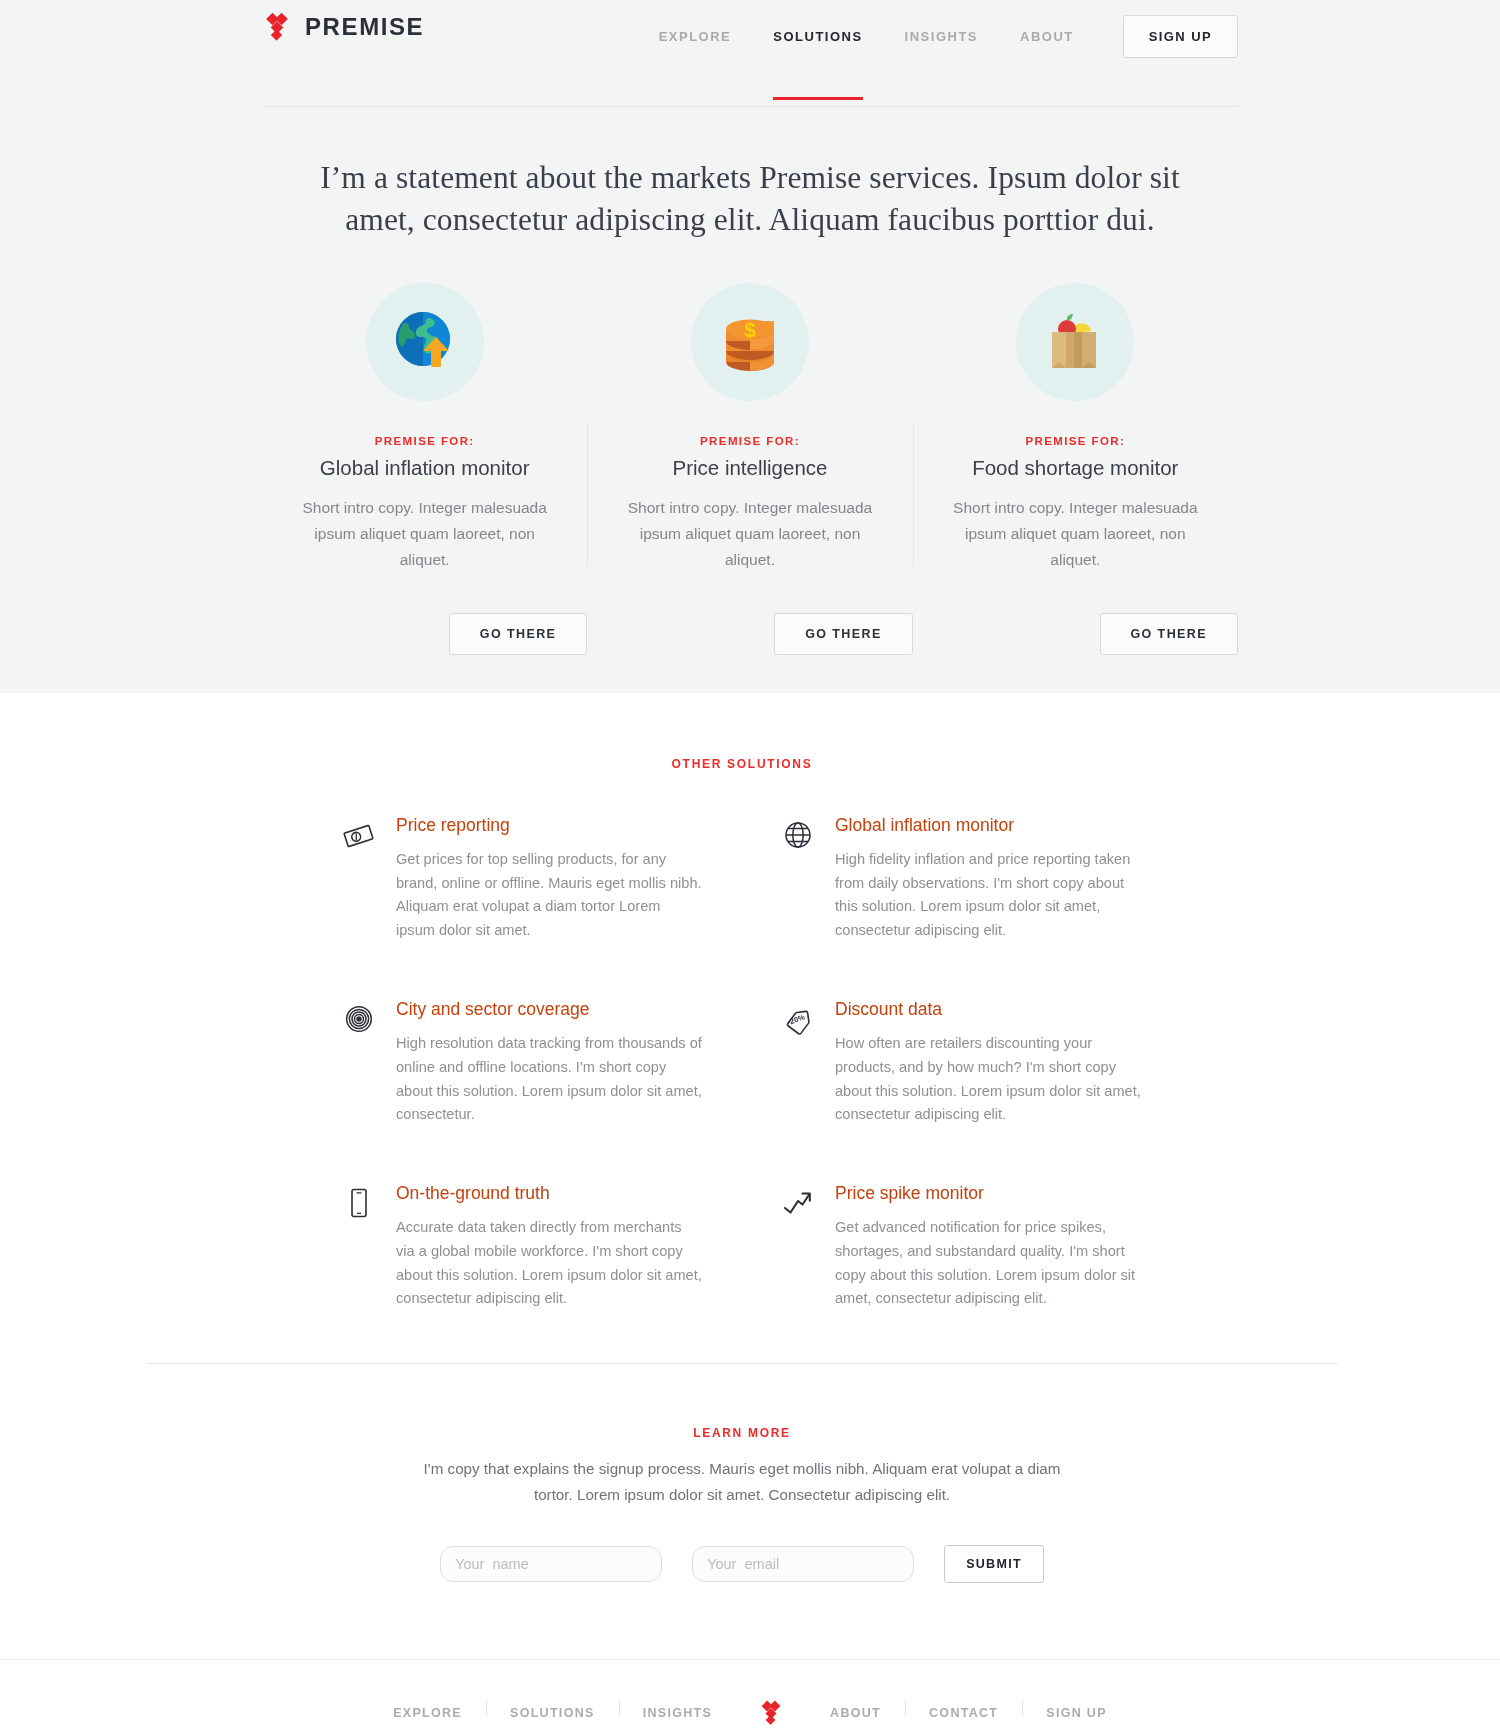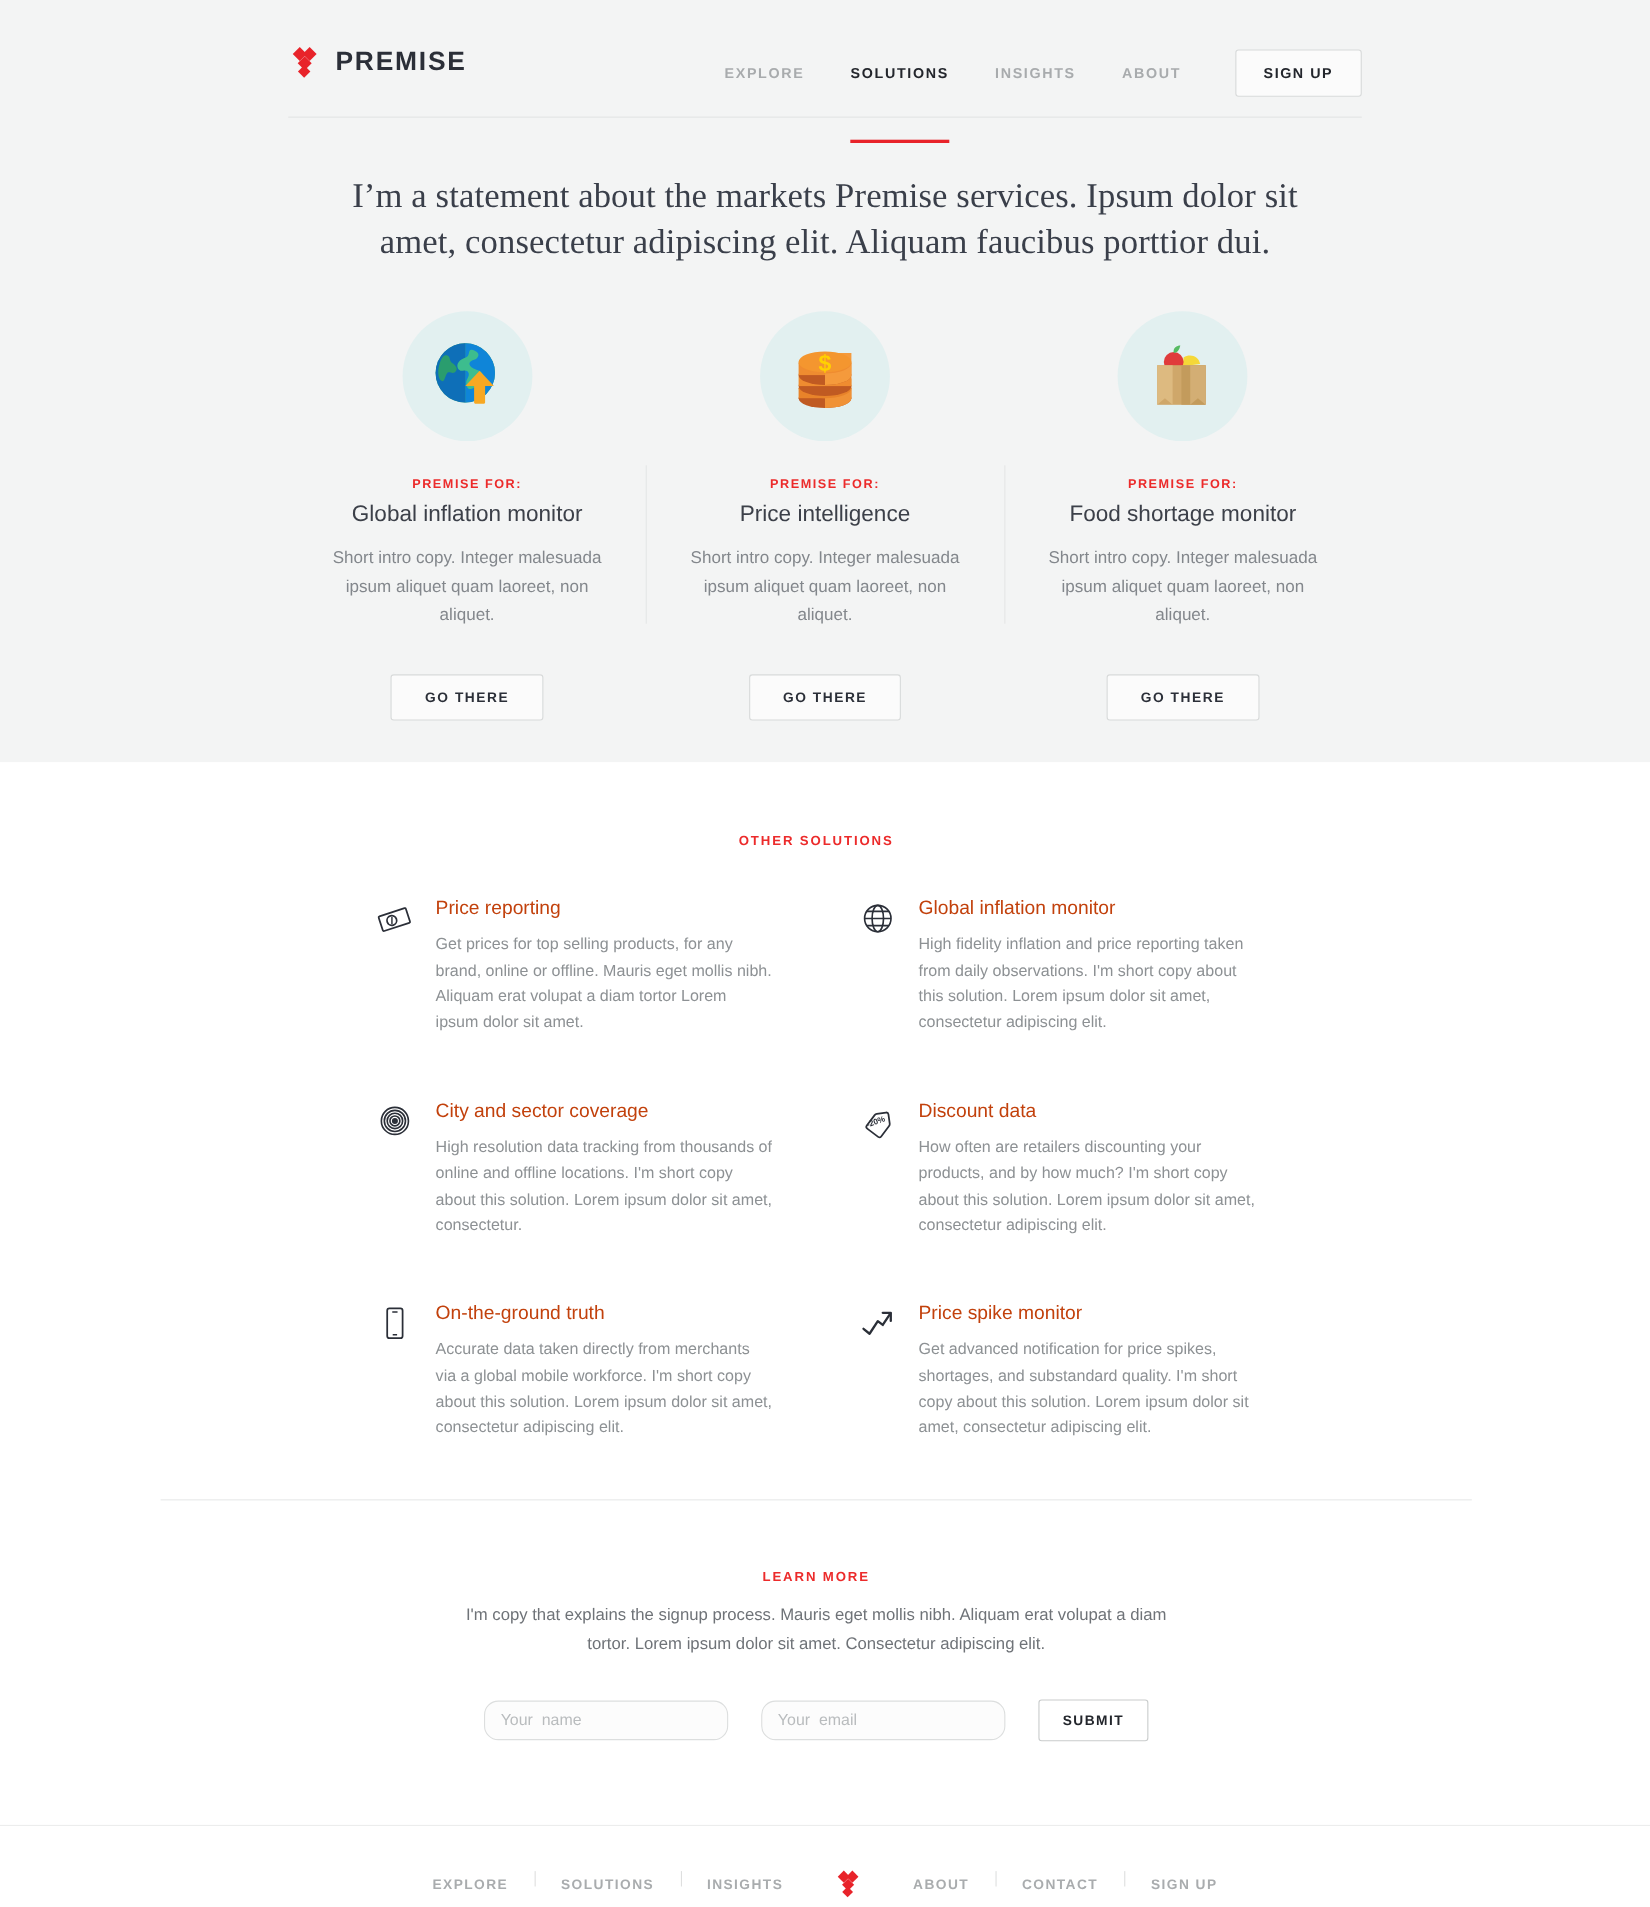--- a/index.html
+++ b/index.html
@@ -16,21 +16,21 @@
     background: #f3f4f4;
     padding: 0 0 38px 0;
   }
   .wrap { width: 976px; margin: 0 auto; }
 
   
   .header {
     height: 106px;
     display: flex;
     align-items: flex-start;
-    padding-top: 42px;
+    padding-top: 12px;
     position: relative;
   }
   .brand { display: flex; align-items: center; gap: 13px; }
   .logo-mark { width: 30px; height: 30px; position: relative; display:block; }
   .brand-name {
     font-size: 24px;
     font-weight: 700;
     letter-spacing: 1.6px;
     color: #2b2f38;
     font-family: "Liberation Sans", sans-serif;
@@ -141,21 +141,21 @@
     line-height: 1.68;
     color: #83878c;
     max-width: 252px;
     margin: 0 auto;
   }
   .card-btn-row {
     display: flex;
     width: 976px;
     margin: 40px auto 0 auto;
   }
-  .card-btn-cell { flex: 1 1 0; display: flex; justify-content: center; }
+  .card-btn-cell { flex: 1 1 0; display: flex; justify-content: flex-end; }
   .ghost-btn {
     border: 1px solid #d8dada;
     background: #fbfbfb;
     color: #2b2f38;
     font-size: 12.5px;
     font-weight: 700;
     letter-spacing: 1.4px;
     padding: 13px 30px;
     border-radius: 3px;
     cursor: pointer;

